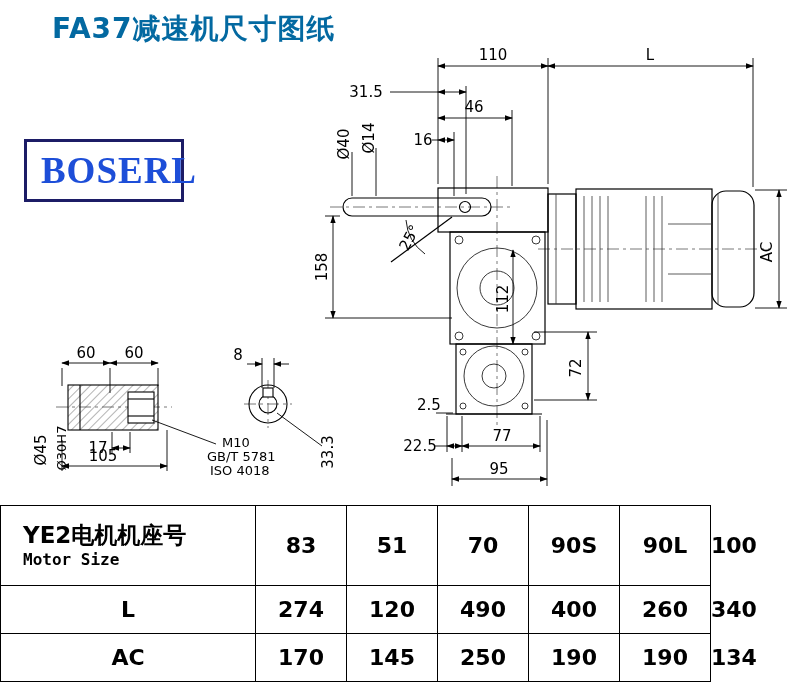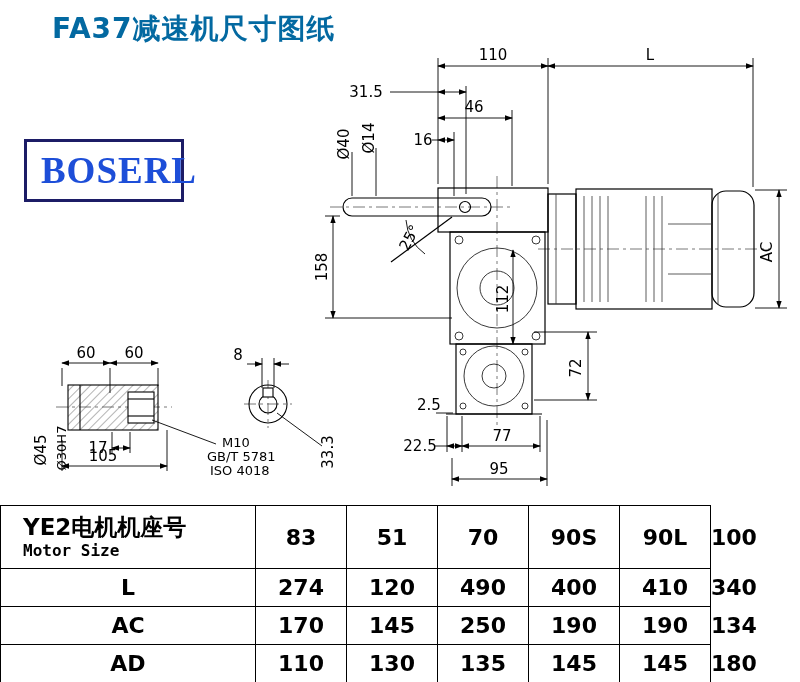--- a/index.html
+++ b/index.html
@@ -237,36 +237,27 @@
         <td class="val">90S</td>
         <td class="val">90L</td>
         <td class="val">100</td>
       </tr>
       <tr class="datarow">
         <td class="rowlab">L</td>
         <td class="val">274</td>
         <td class="val">120</td>
         <td class="val">490</td>
         <td class="val">400</td>
-        <td class="val">410</td>
+        <td class="val">260</td>
         <td class="val">340</td>
       </tr>
       <tr class="datarow">
         <td class="rowlab">AC</td>
         <td class="val">170</td>
         <td class="val">145</td>
         <td class="val">250</td>
         <td class="val">190</td>
         <td class="val">190</td>
         <td class="val">134</td>
       </tr>
-      <tr class="datarow">
-        <td class="rowlab">AD</td>
-        <td class="val">110</td>
-        <td class="val">130</td>
-        <td class="val">135</td>
-        <td class="val">145</td>
-        <td class="val">145</td>
-        <td class="val">180</td>
-      </tr>
     </tbody>
   </table>
 </div>
 
 </body></html>

